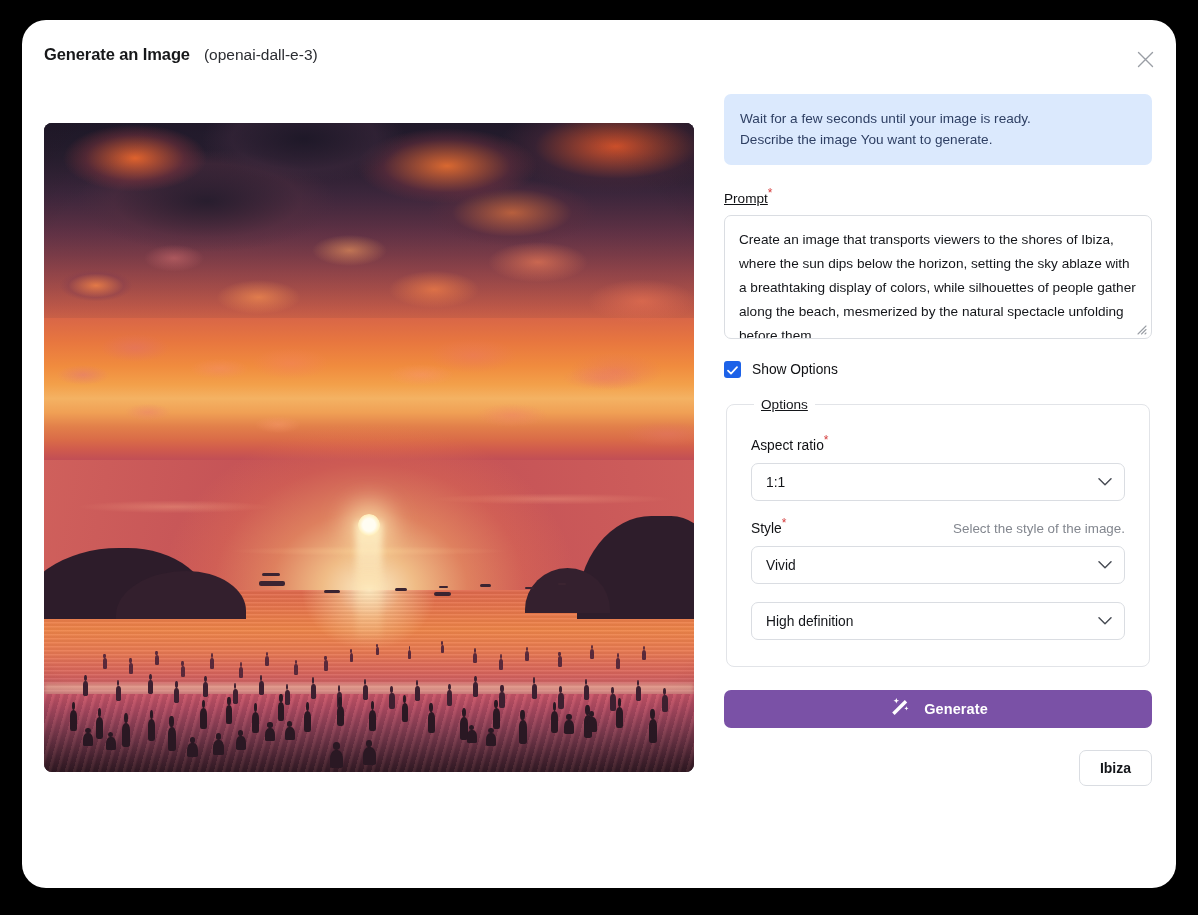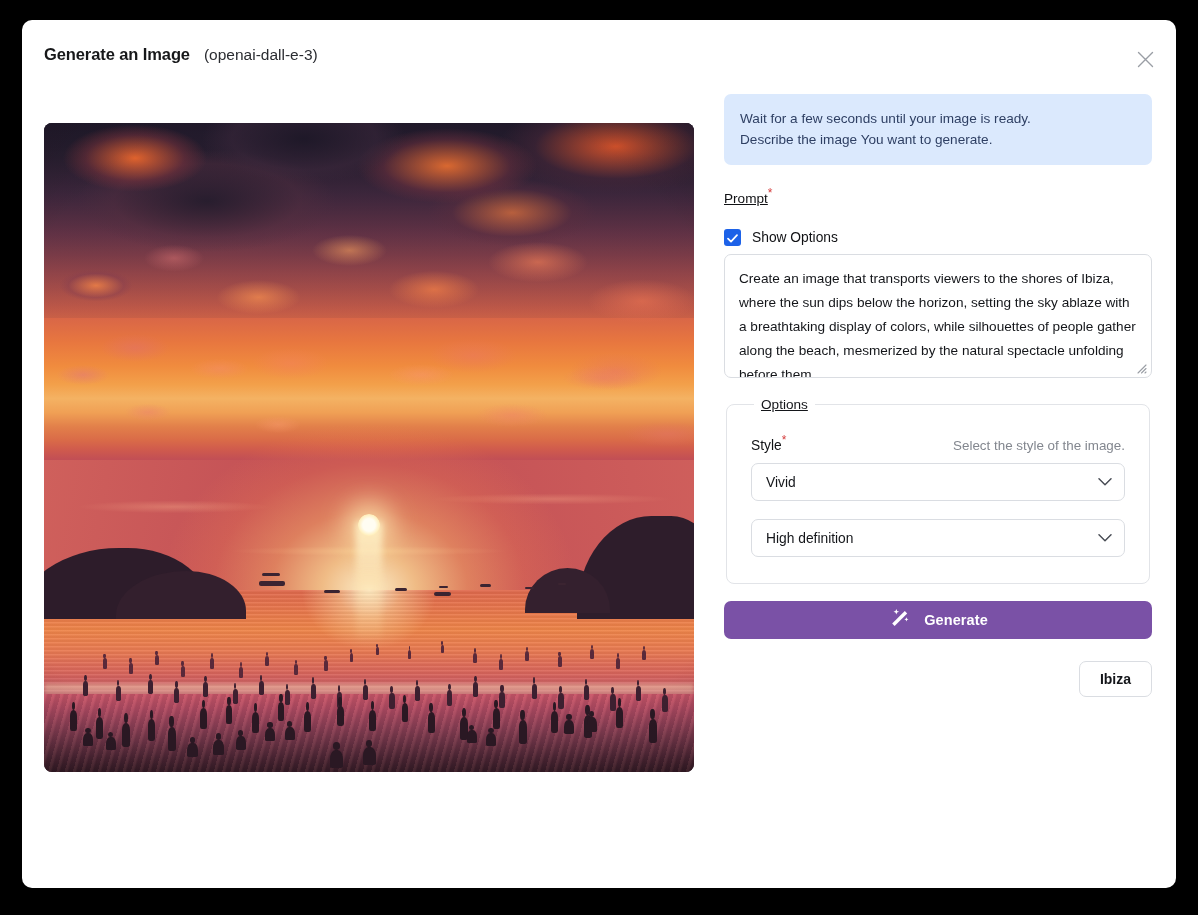--- a/index.html
+++ b/index.html
@@ -14,21 +14,21 @@
   #backdrop {
     position: absolute; inset: 0;
     background: #000;
   }
 
   #dialog {
     position: absolute;
     left: 22px; top: 20px;
     width: 1154px; height: 868px;
     background: #ffffff;
-    border-radius: 10px;
+    border-radius: 24px;
     overflow: hidden;
   }
 
   
   #header {
     position: absolute;
     left: 0; top: 0; right: 0; height: 78px;
   }
   #title-row {
     position: absolute;
@@ -361,21 +361,21 @@
     cursor: pointer;
   }
   .select-value { font-size: 13.8px; color: #14161a; }
   .select-chevron {
     position: absolute; right: 12px; top: 50%;
     transform: translateY(-50%);
     display: flex;
   }
 
   #generate-btn {
-    margin-top: 17px;
+    margin-top: 23px;
     height: 38px;
     width: 100%;
     background: #7a51a6;
     border-radius: 7px;
     display: flex; align-items: center; justify-content: center;
     gap: 14px;
     cursor: pointer;
     border: none;
   }
   #generate-label {
@@ -548,43 +548,57 @@
 
     <div id="info-banner">
       <div>Wait for a few seconds until your image is ready.</div>
       <div>Describe the image You want to generate.</div>
     </div>
 
     <div id="prompt-label-row">
       <span class="field-label">Prompt</span><span class="req">*</span>
     </div>
 
+    <div id="prompt-box">
+      <div id="prompt-text">Create an image that transports viewers to the shores of Ibiza, where the sun dips below the horizon, setting the sky ablaze with a breathtaking display of colors, while silhouettes of people gather along the beach, mesmerized by the natural spectacle unfolding before them</div>
+      <span id="resize-grip">
+        <svg width="14" height="14" viewBox="0 0 14 14">
+          <path d="M13 5 L5 13 M13 8.5 L8.5 13 M13 12 L12 13" stroke="#9a9ea5" stroke-width="1.1" fill="none" stroke-linecap="round"></path>
+        </svg>
+      </span>
+    </div>
+
     <div id="show-options-row">
       <div id="show-options-box">
         <span>
           <svg width="11" height="9" viewBox="0 0 11 9">
             <path d="M1 4.6 L4 7.6 L10 1.2" stroke="#ffffff" stroke-width="1.7" fill="none" stroke-linecap="round" stroke-linejoin="round"></path>
           </svg>
         </span>
       </div>
       <span id="show-options-label">Show Options</span>
     </div>
 
-    <div id="prompt-box">
-      <div id="prompt-text">Create an image that transports viewers to the shores of Ibiza, where the sun dips below the horizon, setting the sky ablaze with a breathtaking display of colors, while silhouettes of people gather along the beach, mesmerized by the natural spectacle unfolding before them</div>
-      <span id="resize-grip">
-        <svg width="14" height="14" viewBox="0 0 14 14">
-          <path d="M13 5 L5 13 M13 8.5 L8.5 13 M13 12 L12 13" stroke="#9a9ea5" stroke-width="1.1" fill="none" stroke-linecap="round"></path>
-        </svg>
-      </span>
-    </div>
-
     <fieldset id="options-fieldset">
       <legend>Options</legend>
 
+      <div class="opt-group">
+        <div class="opt-header">
+          <span><span class="opt-label">Aspect ratio</span><span class="req">*</span></span>
+          <span class="opt-hint"></span>
+        </div>
+        <div class="select-box">
+          <span class="select-value">1:1</span>
+          <span class="select-chevron">
+            <svg width="14" height="9" viewBox="0 0 14 9">
+                <path d="M1 1.3 L7 7.2 L13 1.3" stroke="#4a4e56" stroke-width="1.5" fill="none" stroke-linecap="round" stroke-linejoin="round"></path>
+              </svg>
+          </span>
+        </div>
+      </div>
 
       <div class="opt-group">
         <div class="opt-header">
           <span><span class="opt-label">Style</span><span class="req">*</span></span>
           <span class="opt-hint">Select the style of the image.</span>
         </div>
         <div class="select-box">
           <span class="select-value">Vivid</span>
           <span class="select-chevron">
             <svg width="14" height="9" viewBox="0 0 14 9">

